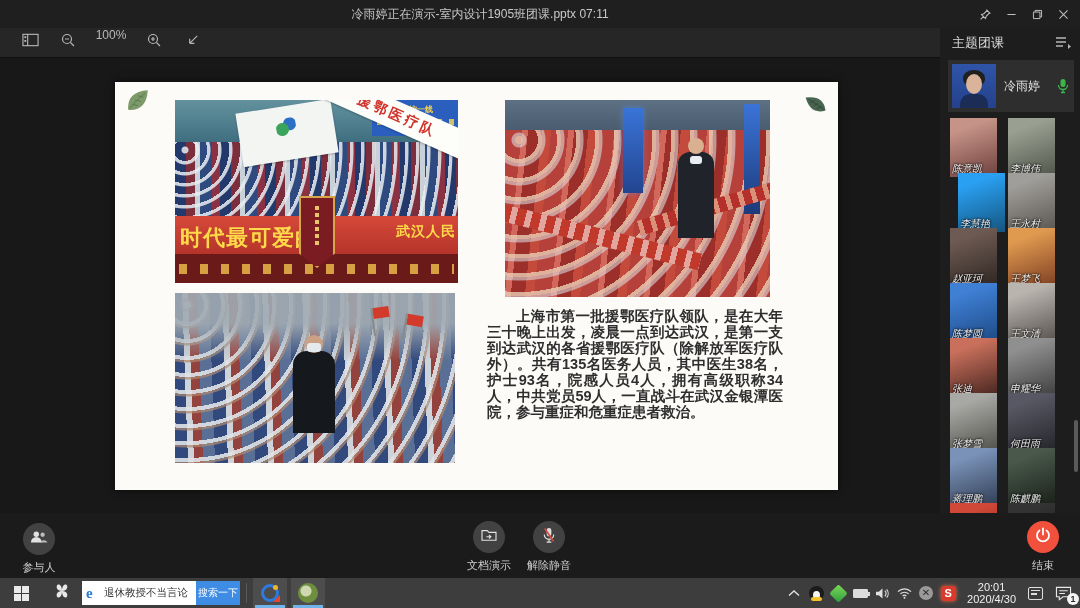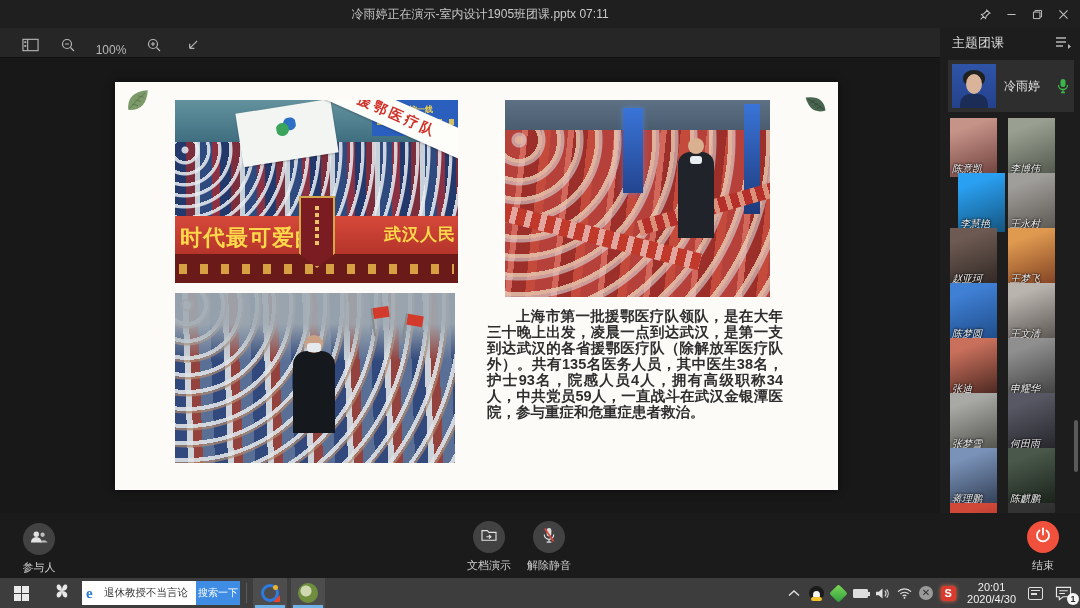--- a/index.html
+++ b/index.html
@@ -9,21 +9,21 @@
 
   
   .titlebar { position:absolute; left:0; top:0; width:1080px; height:28px; background:#1f1f1f; }
   .titlebar .title { position:absolute; left:0; right:120px; top:0; height:28px; line-height:28px;
     text-align:center; color:#c9c9c9; font-size:12px; white-space:nowrap; }
   .win-controls { position:absolute; right:6px; top:0; height:28px; display:flex; align-items:center; gap:4px; }
   .win-btn { width:22px; height:22px; display:flex; align-items:center; justify-content:center; cursor:pointer; }
 
   
   .toolbar { position:absolute; left:0; top:28px; width:940px; height:30px; background:#262626;
-    display:flex; align-items:flex-end; gap:14px; padding-left:18px; border-bottom:1px solid #101010; }
+    display:flex; align-items:flex-start; gap:14px; padding-left:18px; border-bottom:1px solid #101010; }
   .tool-btn { width:24px; height:24px; display:flex; align-items:center; justify-content:center; cursor:pointer; }
   .zoom-level { color:#b9b9b9; font-size:12px; min-width:34px; text-align:center; }
 
   
   .sidebar { position:absolute; left:940px; top:28px; width:140px; height:485px; background:#1d1d1d; overflow:hidden; }
   .sidebar-header { position:absolute; left:0; top:0; width:140px; height:30px; display:flex; align-items:center; }
   .sidebar-title { margin-left:12px; color:#dcdcdc; font-size:13px; }
   .sidebar-menu { position:absolute; right:8px; top:7px; width:18px; height:16px; cursor:pointer; }
   .presenter-card { position:absolute; left:8px; top:32px; width:126px; height:52px; background:#2e2e2e; display:flex; align-items:center; }
   .presenter-avatar { position:relative; width:44px; height:44px; margin-left:4px; background:linear-gradient(180deg,#2f55a8 0%,#24418c 100%); overflow:hidden; flex:0 0 auto; }
@@ -49,21 +49,21 @@
   .p1-screen { position:absolute; left:0; top:0; width:100%; height:42px;
     background:linear-gradient(180deg,#63929e,#3f6e80),
       repeating-linear-gradient(90deg,rgba(255,255,255,.25) 0 14px,transparent 14px 40px); }
   .p1-crowd { position:absolute; left:0; top:42px; width:100%; height:74px;
     background:
       repeating-radial-gradient(circle at 10px 8px, rgba(232,237,241,.85) 0 3px, transparent 4px 11px),
       repeating-linear-gradient(90deg,#23386b 0 11px,#7c2e3c 11px 20px,#c9d1d8 20px 25px,#2e4a7e 25px 37px,#8a3144 37px 45px); }
   .p1-banner { position:absolute; left:0; top:116px; width:100%; height:38px;
     background:linear-gradient(180deg,#d6493a,#b5342a); }
   .p1-banner .bt-left { position:absolute; left:5px; top:7px; color:#ffd94a; font-size:22px; font-weight:bold; letter-spacing:1px; }
-  .p1-banner .bt-right { position:absolute; right:2px; top:7px; color:#ffd94a; font-size:17px; font-weight:bold; letter-spacing:1px; }
+  .p1-banner .bt-right { position:absolute; right:2px; top:7px; color:#ffd94a; font-size:14px; font-weight:bold; letter-spacing:1px; }
   .p1-pennant { position:absolute; left:124px; top:96px; width:36px; height:72px; background:#7a1c22;
     border:2px solid #d4a84a; clip-path:polygon(0 0,100% 0,100% 80%,50% 100%,0 80%); z-index:3; }
   .p1-pennant i { display:block; margin:8px auto 0; width:4px; height:40px;
     background:repeating-linear-gradient(180deg,#e8c46a 0 4px,transparent 4px 7px); }
   .p1-bottom { position:absolute; left:0; top:154px; width:100%; height:29px; background:#6b1a1a; }
   .p1-bottom i { position:absolute; left:4px; right:4px; top:10px; height:10px;
     background:repeating-linear-gradient(90deg,rgba(250,205,80,.75) 0 8px,transparent 8px 21px); }
   .p1-flag-white { position:absolute; left:64px; top:6px; width:96px; height:54px; background:#f3f5f3;
     transform:rotate(-9deg); box-shadow:0 1px 2px rgba(0,0,0,.25); z-index:2; }
   .p1-flag-logo { position:absolute; left:38px; top:12px; width:20px; height:18px;

